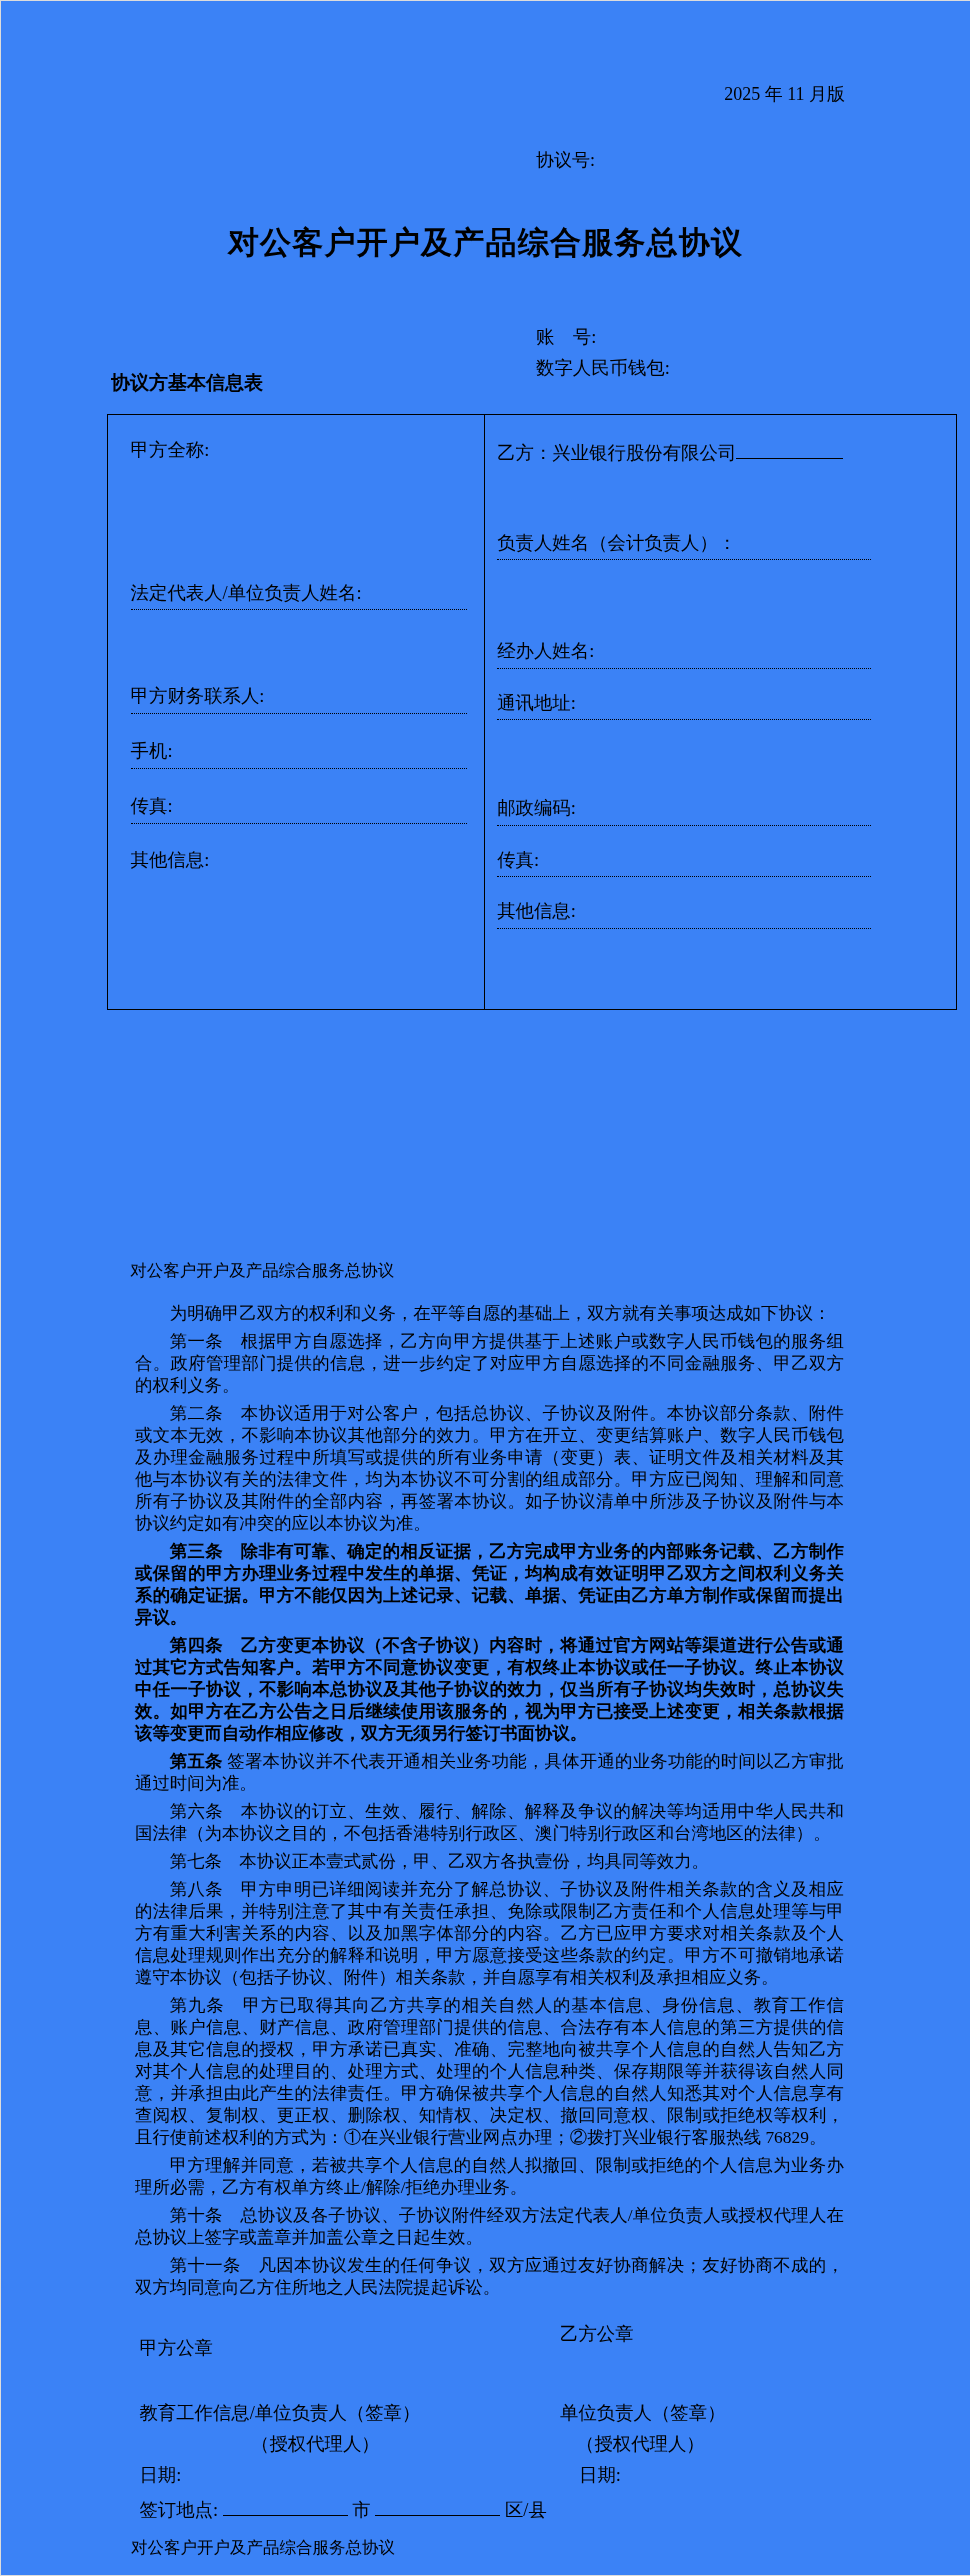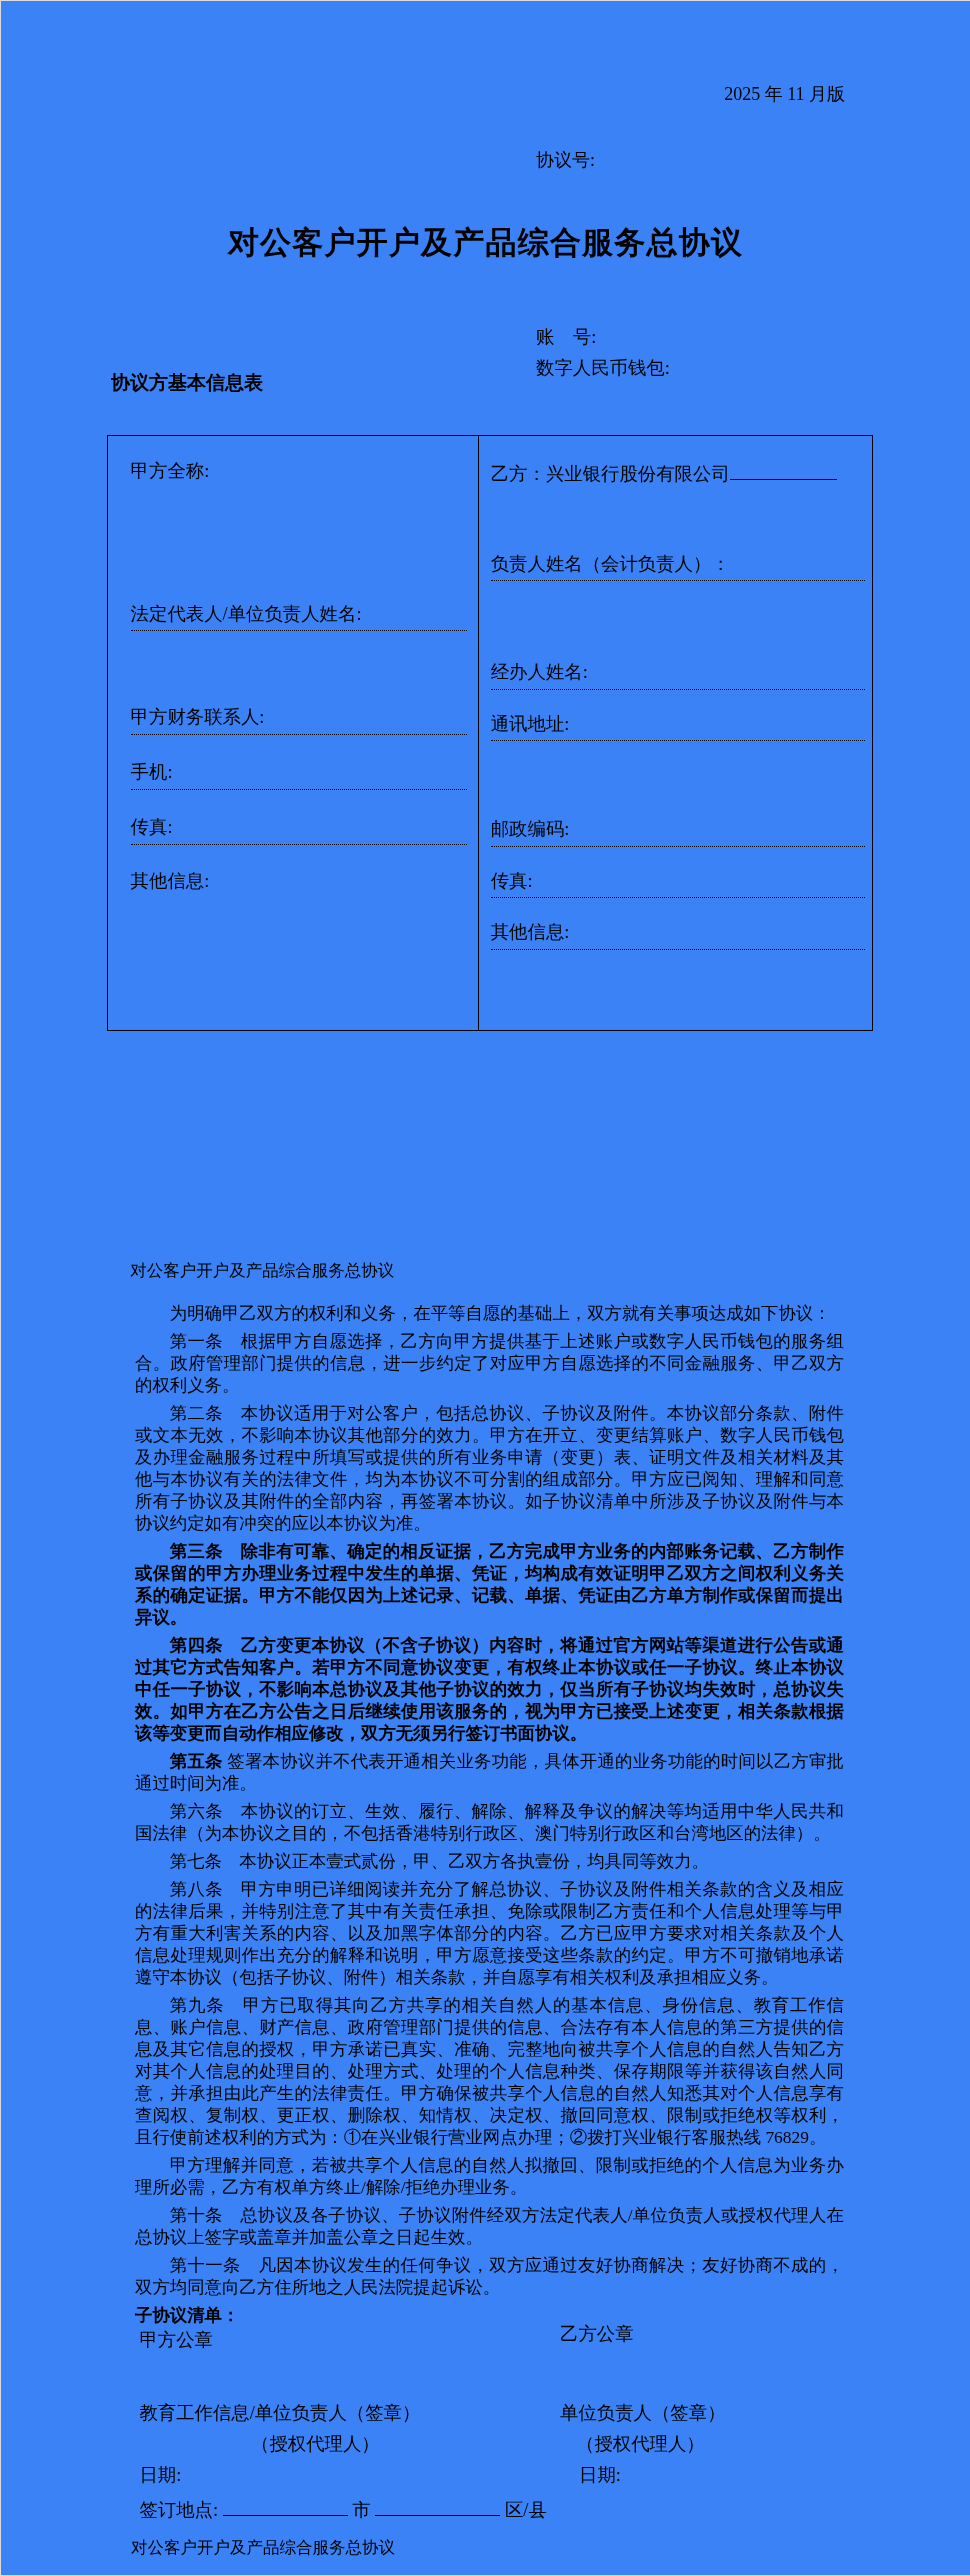--- a/index.html
+++ b/index.html
@@ -16,22 +16,22 @@
   }
   
   .version{position:absolute;top:81px;right:125px;font-size:18px;}
   .agreement-no{position:absolute;top:147px;left:535px;font-size:18px;}
   .doc-title{position:absolute;top:221px;left:0;width:100%;text-align:center;
     font-size:31px;font-weight:bold;letter-spacing:1.2px;}
   .acct-block{position:absolute;top:321px;left:535px;font-size:18.4px;line-height:31px;}
   
   .table-title{position:absolute;top:369px;left:110px;font-size:19px;font-weight:bold;}
   .info-table{
-    position:absolute;top:413px;left:106px;width:766px;height:596px;
-    border:1.2px solid #000;box-sizing:border-box;display:flex;margin-top:21px;
+    position:absolute;top:413px;left:106px;width:850px;height:596px;
+    border:1.2px solid #000;box-sizing:border-box;display:flex;
   }
   .lcol{width:377px;border-right:1.2px solid #000;box-sizing:border-box;padding-left:22.6px;}
   .rcol{flex:1;box-sizing:border-box;padding-left:12.2px;padding-right:7.3px;}
   .trow{font-size:18.4px;line-height:21px;}
   .trow.dotted{border-bottom:1.8px dotted #000;padding-bottom:5.5px;}
   .lcol .trow{width:336px;}
   .rcol .trow{width:374px;}
   .lcol .trow:nth-child(1){margin-top:24.5px;}
   .lcol .trow:nth-child(2){margin-top:122px;}
   .lcol .trow:nth-child(3){margin-top:76px;}
@@ -49,21 +49,21 @@
   .blankline{display:inline-block;width:107px;border-bottom:1.8px solid #000;height:18.4px;vertical-align:baseline;}
   
   .doc-body{position:absolute;top:1259px;left:128px;width:721px;}
   .body-header{font-size:16.5px;margin:0 0 19.6px 1.2px;}
   .doc-body p{margin:6px;font-size:17.4px;line-height:22px;text-align:justify;text-indent:2em;}
   .doc-body p.noindent{text-indent:0;}
   .doc-body p b, .doc-body p.allbold{font-weight:bold;}
   
   .sig{position:absolute;top:2315px;left:128px;width:759px;height:208px;font-size:18.4px;}
   .sig .abs{position:absolute;white-space:nowrap;}
-  .a-seal{left:10.4px;top:11px;}
+  .a-seal{left:10.4px;top:19px;}
   .b-seal{left:431px;top:4.9px;}
   .a-rep{left:10.4px;top:84px;}
   .b-rep{left:431px;top:84px;}
   .a-agent{left:122px;top:115px;}
   .b-agent{left:447px;top:115px;}
   .a-date{left:10.4px;top:146px;}
   .b-date{left:450px;top:146px;}
   .place-row{left:10.4px;top:181px;}
   .uline{display:inline-block;width:125px;border-bottom:1.2px solid #000;height:18.4px;vertical-align:baseline;}
   
@@ -114,21 +114,20 @@
         <p><b>第三条　除非有可靠、确定的相反证据，乙方完成甲方业务的内部账务记载、乙方制作或保留的甲方办理业务过程中发生的单据、凭证，均构成有效证明甲乙双方之间权利义务关系的确定证据。甲方不能仅因为上述记录、记载、单据、凭证由乙方单方制作或保留而提出异议。</b></p>
         <p><b>第四条　乙方变更本协议（不含子协议）内容时，将通过官方网站等渠道进行公告或通过其它方式告知客户。若甲方不同意协议变更，有权终止本协议或任一子协议。终止本协议中任一子协议，不影响本总协议及其他子协议的效力，仅当所有子协议均失效时，总协议失效。如甲方在乙方公告之日后继续使用该服务的，视为甲方已接受上述变更，相关条款根据该等变更而自动作相应修改，双方无须另行签订书面协议。</b></p>
         <p><b>第五条 </b><span>签署本协议并不代表开通相关业务功能，具体开通的业务功能的时间以乙方审批通过时间为准。</span></p>
         <p><span>第六条　本协议的订立、生效、履行、解除、解释及争议的解决等均适用中华人民共和国法律（为本协议之目的，不包括香港特别行政区、澳门特别行政区和台湾地区的法律）。</span></p>
         <p><span>第七条　本协议正本壹式贰份，甲、乙双方各执壹份，均具同等效力。</span></p>
         <p><span>第八条　甲方申明已详细阅读并充分了解总协议、子协议及附件相关条款的含义及相应的法律后果，并特别注意了其中有关责任承担、免除或限制乙方责任和个人信息处理等与甲方有重大利害关系的内容、以及加黑字体部分的内容。乙方已应甲方要求对相关条款及个人信息处理规则作出充分的解释和说明，甲方愿意接受这些条款的约定。甲方不可撤销地承诺遵守本协议（包括子协议、附件）相关条款，并自愿享有相关权利及承担相应义务。</span></p>
         <p><span>第九条　甲方已取得其向乙方共享的相关自然人的基本信息、身份信息、教育工作信息、账户信息、财产信息、政府管理部门提供的信息、合法存有本人信息的第三方提供的信息及其它信息的授权，甲方承诺已真实、准确、完整地向被共享个人信息的自然人告知乙方对其个人信息的处理目的、处理方式、处理的个人信息种类、保存期限等并获得该自然人同意，并承担由此产生的法律责任。甲方确保被共享个人信息的自然人知悉其对个人信息享有查阅权、复制权、更正权、删除权、知情权、决定权、撤回同意权、限制或拒绝权等权利，且行使前述权利的方式为：①在兴业银行营业网点办理；②拨打兴业银行客服热线 76829。</span></p>
         <p><span>甲方理解并同意，若被共享个人信息的自然人拟撤回、限制或拒绝的个人信息为业务办理所必需，乙方有权单方终止/解除/拒绝办理业务。</span></p>
         <p><span>第十条　总协议及各子协议、子协议附件经双方法定代表人/单位负责人或授权代理人在总协议上签字或盖章并加盖公章之日起生效。</span></p>
         <p><span>第十一条　凡因本协议发生的任何争议，双方应通过友好协商解决；友好协商不成的，双方均同意向乙方住所地之人民法院提起诉讼。</span></p>
-        <p class="noindent"><b>子协议清单：</b></p>
       </div>
   </div>
 
   <div class="sig">
     <div class="abs a-seal">甲方公章</div>
     <div class="abs b-seal">乙方公章</div>
     <div class="abs a-rep">教育工作信息/单位负责人（签章）</div>
     <div class="abs b-rep">单位负责人（签章）</div>
     <div class="abs a-agent">（授权代理人）</div>
     <div class="abs b-agent">（授权代理人）</div>

